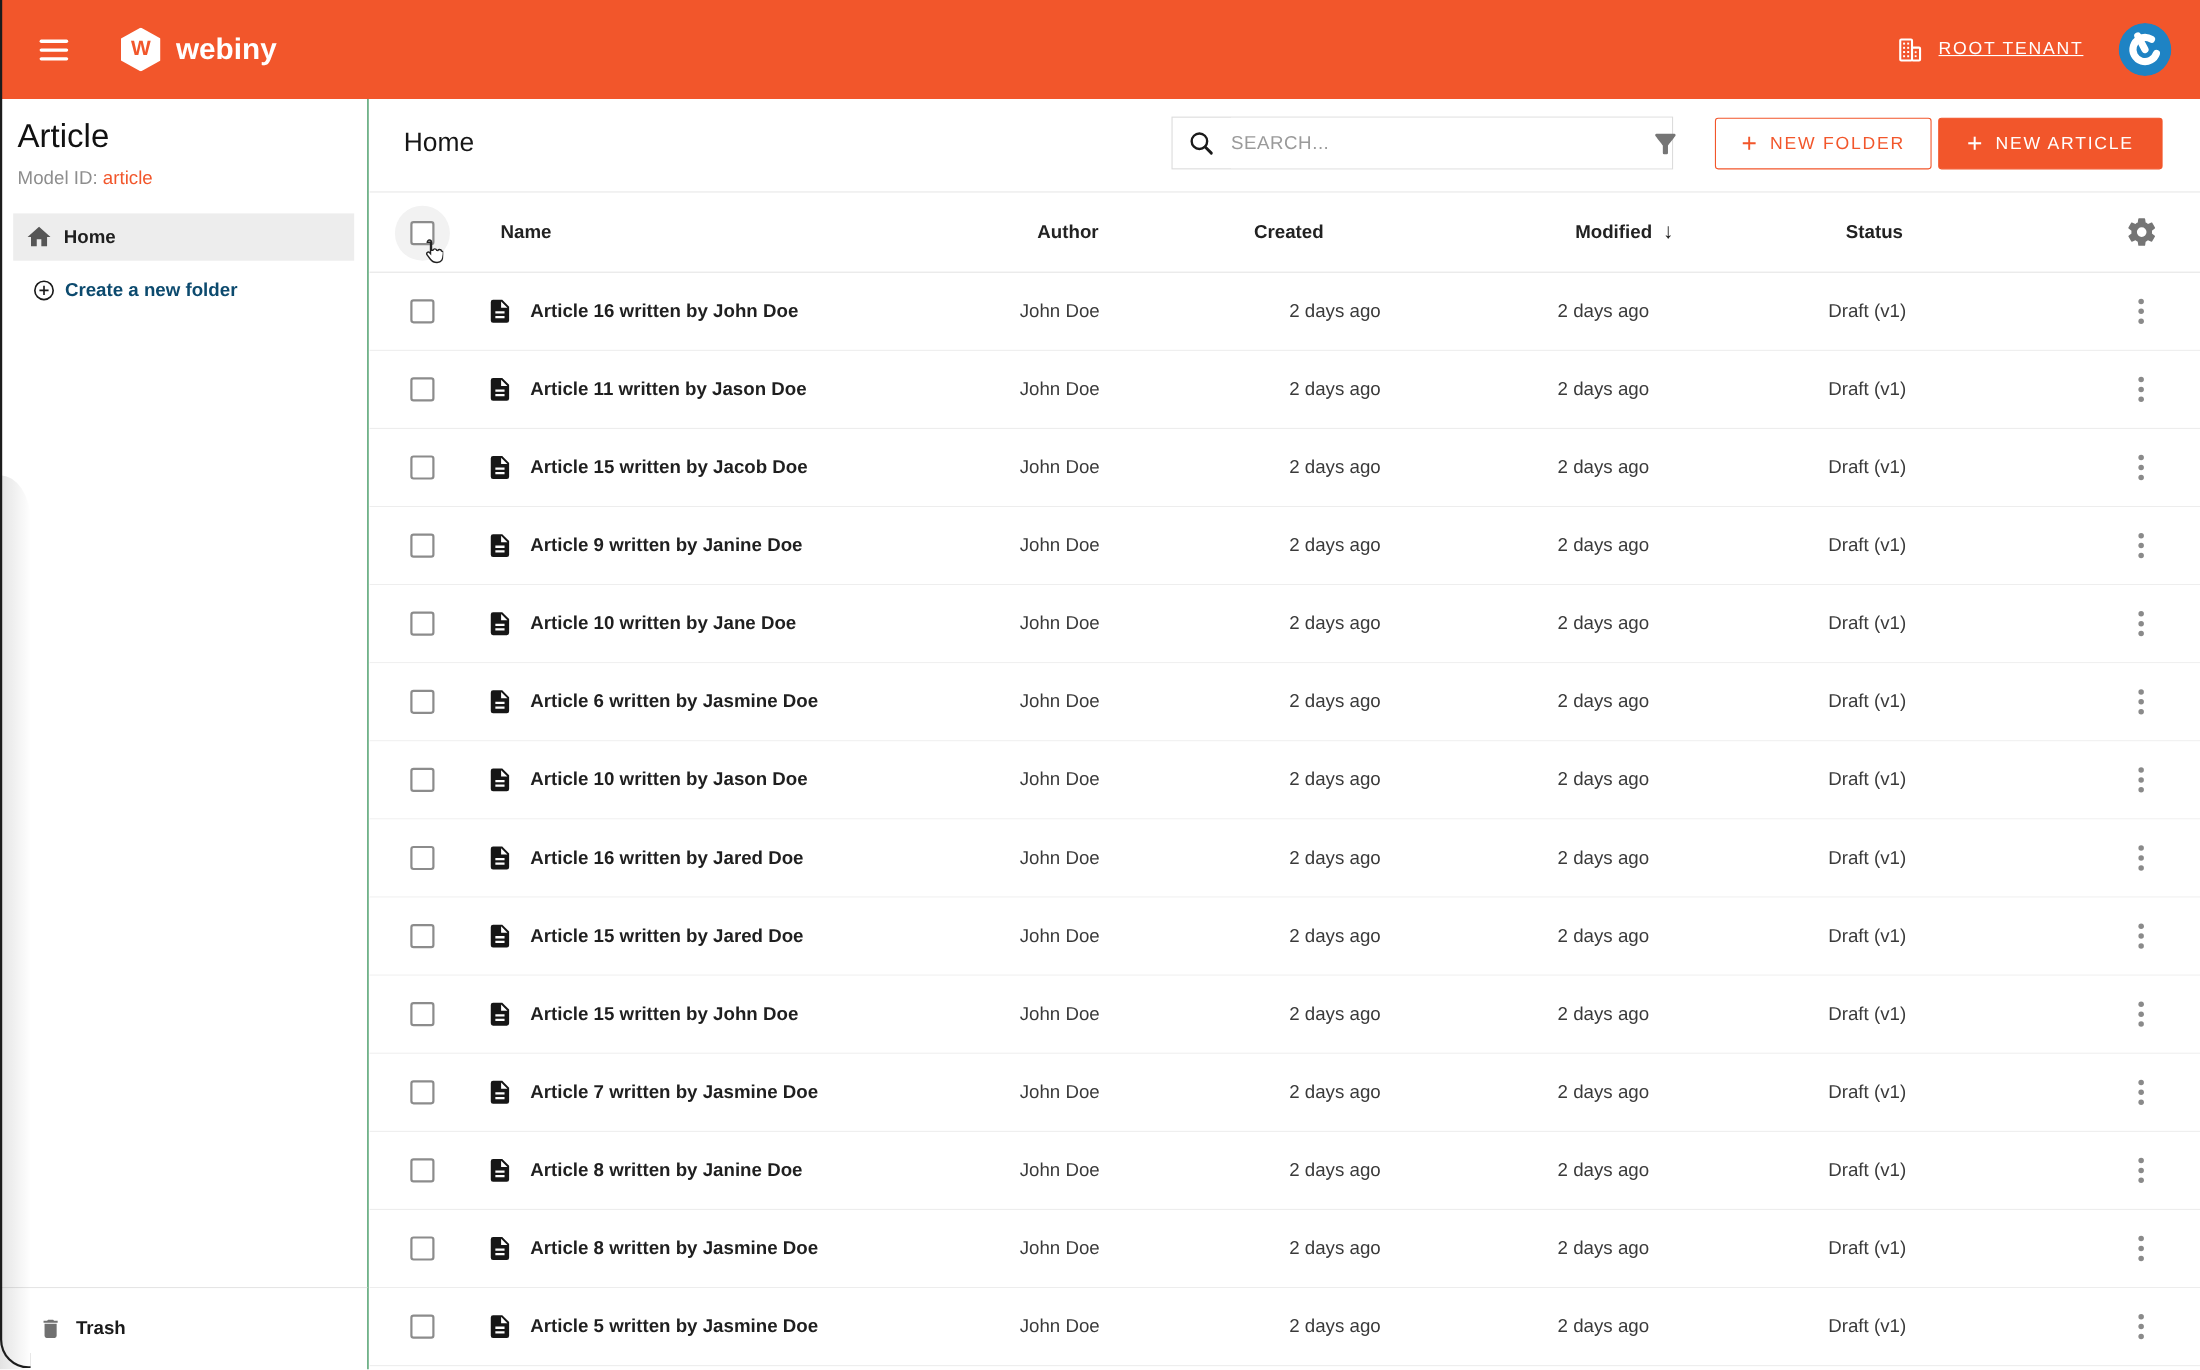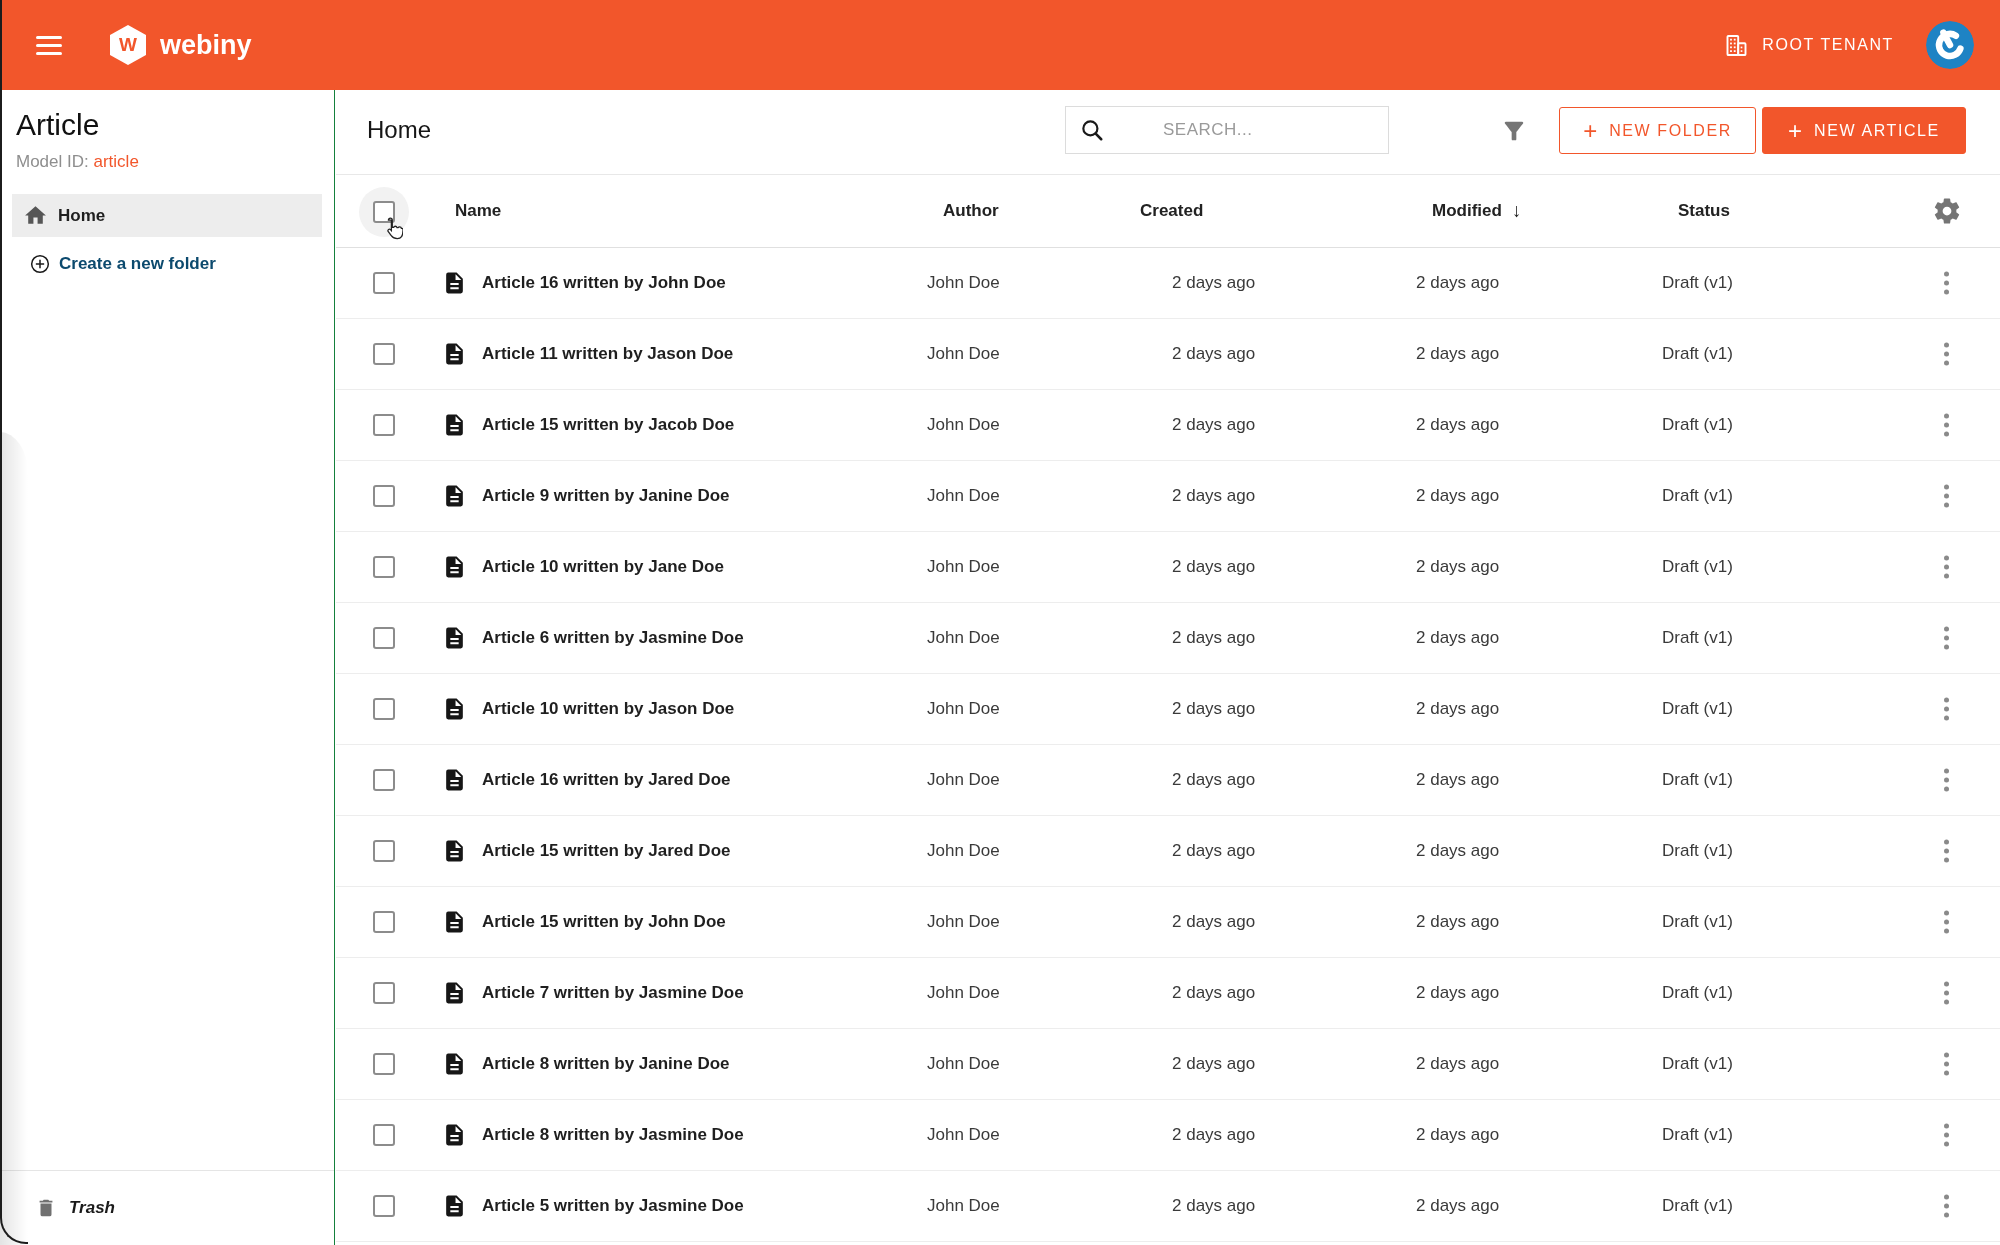--- a/index.html
+++ b/index.html
@@ -19,21 +19,21 @@
   .logo-wrap { display: flex; align-items: center; margin-left: 48px; }
   .hex {
     width: 36px; height: 40px; background: #fff;
     clip-path: polygon(50% 0, 100% 25%, 100% 75%, 50% 100%, 0 75%, 0 25%);
     display: flex; align-items: center; justify-content: center;
   }
   .hex span { color: #F2562B; font-weight: 700; font-size: 19px; }
   .wordmark { color: #fff; font-size: 27px; font-weight: 700; margin-left: 14px; letter-spacing: 0; }
   .topbar-right { margin-left: auto; display: flex; align-items: center; }
   .tenant { display: flex; align-items: center; cursor: pointer; }
-  .tenant-label { color: #fff; font-size: 16px; letter-spacing: 1.6px; margin-left: 12px; font-weight: 500; }
+  .tenant-label { color: #fff; font-size: 16px; letter-spacing: 1.6px; margin-left: 12px; font-weight: 500; text-decoration: underline; }
   .avatar { width: 48px; height: 48px; border-radius: 50%; margin-left: 32px; margin-right: 26px; cursor: pointer; }
 
   
   .window-edge {
     position: absolute; left: 0; top: 0; width: 28px; height: 1244px;
     border-left: 2px solid #1c1c1c; border-bottom: 2px solid #1c1c1c;
     border-bottom-left-radius: 26px; z-index: 60; pointer-events: none;
   }
   .drawer-shadow {
     position: absolute; left: 0; top: 432px; height: 813px; width: 28px;
@@ -60,29 +60,29 @@
     display: flex; align-items: center; cursor: pointer;
   }
   .sb-create .plus-circle-icon { width: 20px; height: 20px; }
   .sb-create .label { margin-left: 9px; font-size: 17px; font-weight: 600; color: #0c4a6e; }
   .sb-divider { position: absolute; left: 0; right: 0; top: 1080px; height: 1px; background: #e5e5e5; }
   .sb-trash {
     position: absolute; left: 35px; top: 1103px; height: 30px;
     display: flex; align-items: center; cursor: pointer;
   }
   .sb-trash .trash-icon { width: 22px; height: 22px; }
-  .sb-trash .label { margin-left: 12px; font-size: 17px; font-weight: 600; color: #1a1a1a; font-style: italic; }
+  .sb-trash .label { margin-left: 12px; font-size: 17px; font-weight: 600; color: #1a1a1a; }
 
   
   .main { position: absolute; left: 336px; top: 90px; right: 0; bottom: 0; background: #fff; }
   .page-title { position: absolute; left: 31px; top: 26px; font-size: 24px; font-weight: 400; color: #161616; }
 
   .searchbox {
-    position: absolute; left: 729px; top: 16px; width: 324px; height: 48px;
-    border: 1px solid #dcdcdc; background: #fff; display: flex; align-items: center; gap: 44px;
+    position: absolute; left: 729px; top: 16px; width: 456px; height: 48px;
+    border: 1px solid #dcdcdc; background: #fff; display: flex; align-items: center;
   }
   .searchbox svg { margin-left: 13px; flex: 0 0 auto; }
   .searchbox input {
     border: 0; outline: none; flex: 1; height: 100%; margin-left: 14px;
     font-family: "Liberation Sans", sans-serif; font-size: 17px; color: #444; letter-spacing: 0.5px;
   }
   .searchbox input::placeholder { color: #9a9a9a; opacity: 1; }
   .filter-btn { position: absolute; left: 1164px; top: 26px; width: 28px; height: 30px; cursor: pointer; }
 
   .btn {

